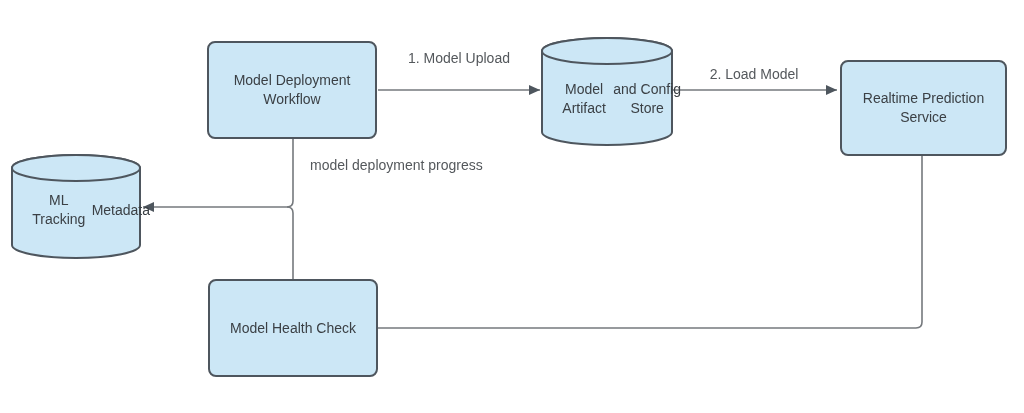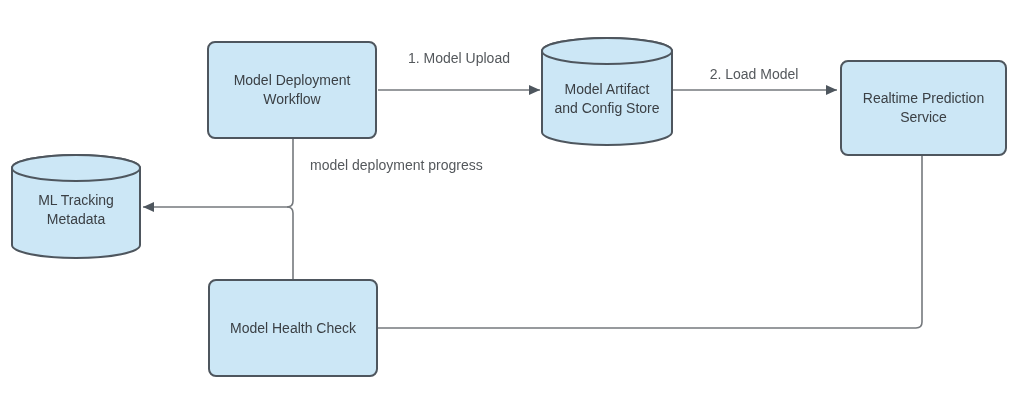--- a/index.html
+++ b/index.html
@@ -6,22 +6,22 @@
   body{width:1024px;height:413px;font-family:"Liberation Sans",sans-serif;}
   .canvas{position:relative;width:1024px;height:413px;background:#ffffff;overflow:hidden;}
   .layer{position:absolute;left:0;top:0;}
   .node{
     position:absolute;box-sizing:border-box;
     background:#cce7f6;border:2px solid #4e565e;border-radius:8px;
     display:flex;flex-direction:column;align-items:center;justify-content:center;
     color:#3b4045;font-size:14px;line-height:19px;text-align:center;
   }
   .cyl-label{
-    position:absolute;display:flex;flex-direction:column;align-items:center;justify-content:center;
-    color:#3b4045;font-size:14px;line-height:19px;text-align:center;
+    position:absolute;display:flex;flex-direction:row;align-items:center;justify-content:center;
+    color:#3b4045;font-size:14px;line-height:19px;text-align:center;padding-left:12px;
   }
   .edge-label{
     position:absolute;color:#54585c;font-size:14px;line-height:16px;white-space:nowrap;
   }
   .center{transform:translateX(-50%);}
   #node-mdw{left:207px;top:41px;width:170px;height:98px;}
   #node-rps{left:840px;top:60px;width:167px;height:96px;}
   #node-mhc{left:208px;top:279px;width:170px;height:98px;}
   #label-artifact{left:544px;top:56px;width:126px;height:86px;}
   #label-mltrack{left:14px;top:164px;width:124px;height:92px;}

